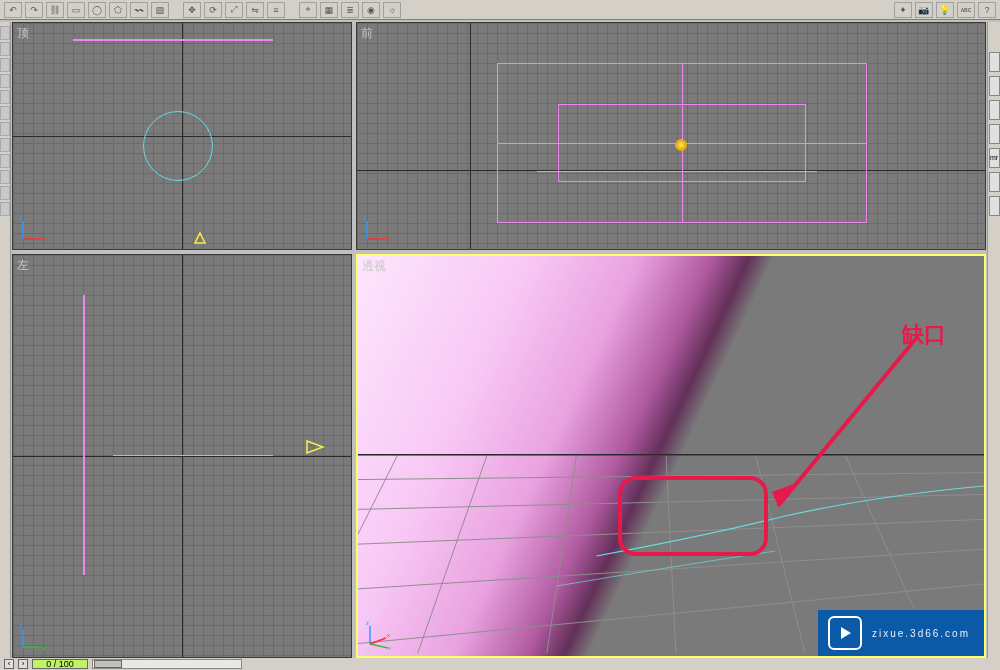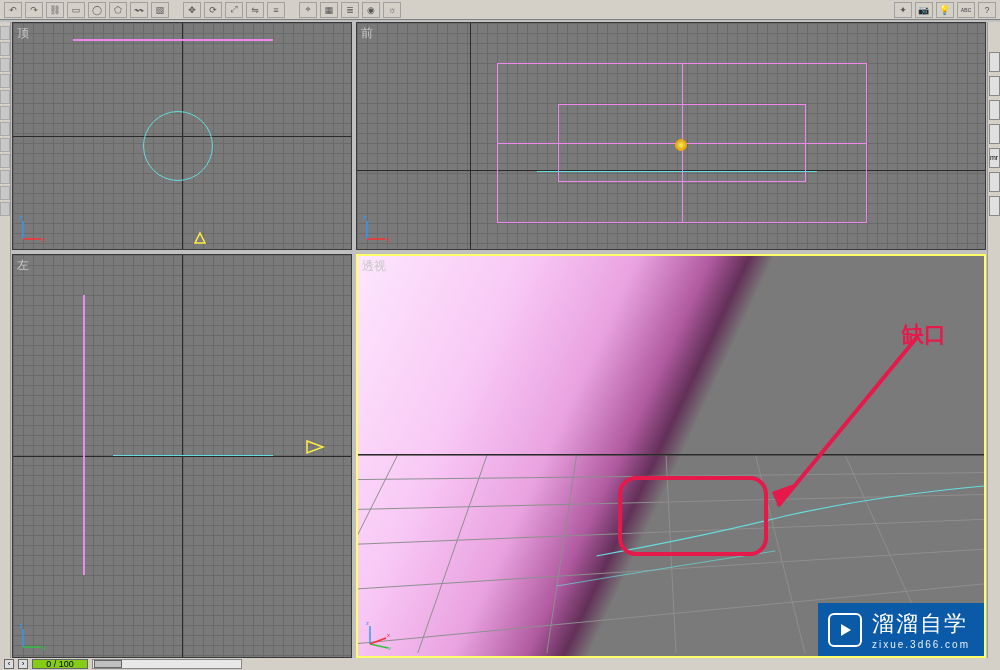--- a/index.html
+++ b/index.html
@@ -126,21 +126,21 @@
     width: 150px; height: 10px;
     background: #e8e8e8;
     border: 1px solid #888;
     position: relative;
   }
   .scroll-trk .thumb {
     position: absolute; left: 1px; top: 0; bottom: 0; width: 28px;
     background: #c0c0c0; border: 1px solid #666;
   }
   .frame-disp {
-    width: 56px; height: 10px; background:#84cc16; border:1px solid #666;
+    width: 56px; height: 10px; background:#bef264; border:1px solid #666;
     font-size:9px; text-align:center; line-height:9px;
   }
   
   .persp-bg {
     position:absolute; inset:0;
     background: #7a7a7a;
   }
   .pink-shape {
     position:absolute;
     left:0; top:0;
@@ -385,21 +385,20 @@
       </svg>
     </div>
 
     <div class="watermark">
       <div class="play">
         <svg width="16" height="16" viewBox="0 0 16 16">
             <polygon points="4,2 14,8 4,14" fill="#fff"></polygon>
           </svg>
       </div>
       <div>
-        <div class="big">溜溜自学</div>
         <div class="small">zixue.3d66.com</div>
       </div>
     </div>
   </div>
 
 </div>
 
 <div class="bottom-bar">
   <span style="width:10px;height:10px;border:1px solid #666;background:#ddd;display:inline-block;text-align:center;line-height:8px;font-size:8px;">‹</span>
   <span style="width:10px;height:10px;border:1px solid #666;background:#ddd;display:inline-block;text-align:center;line-height:8px;font-size:8px;">›</span>

